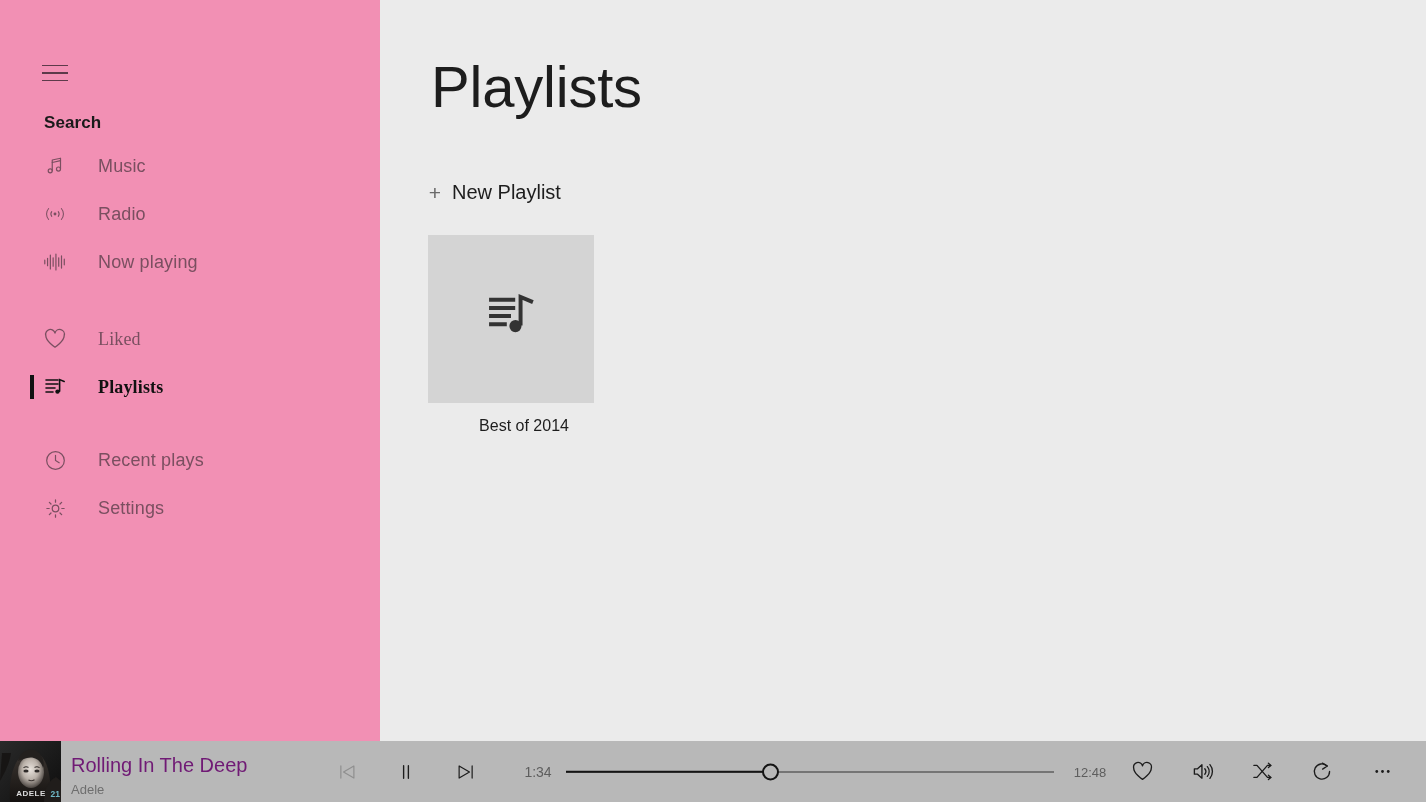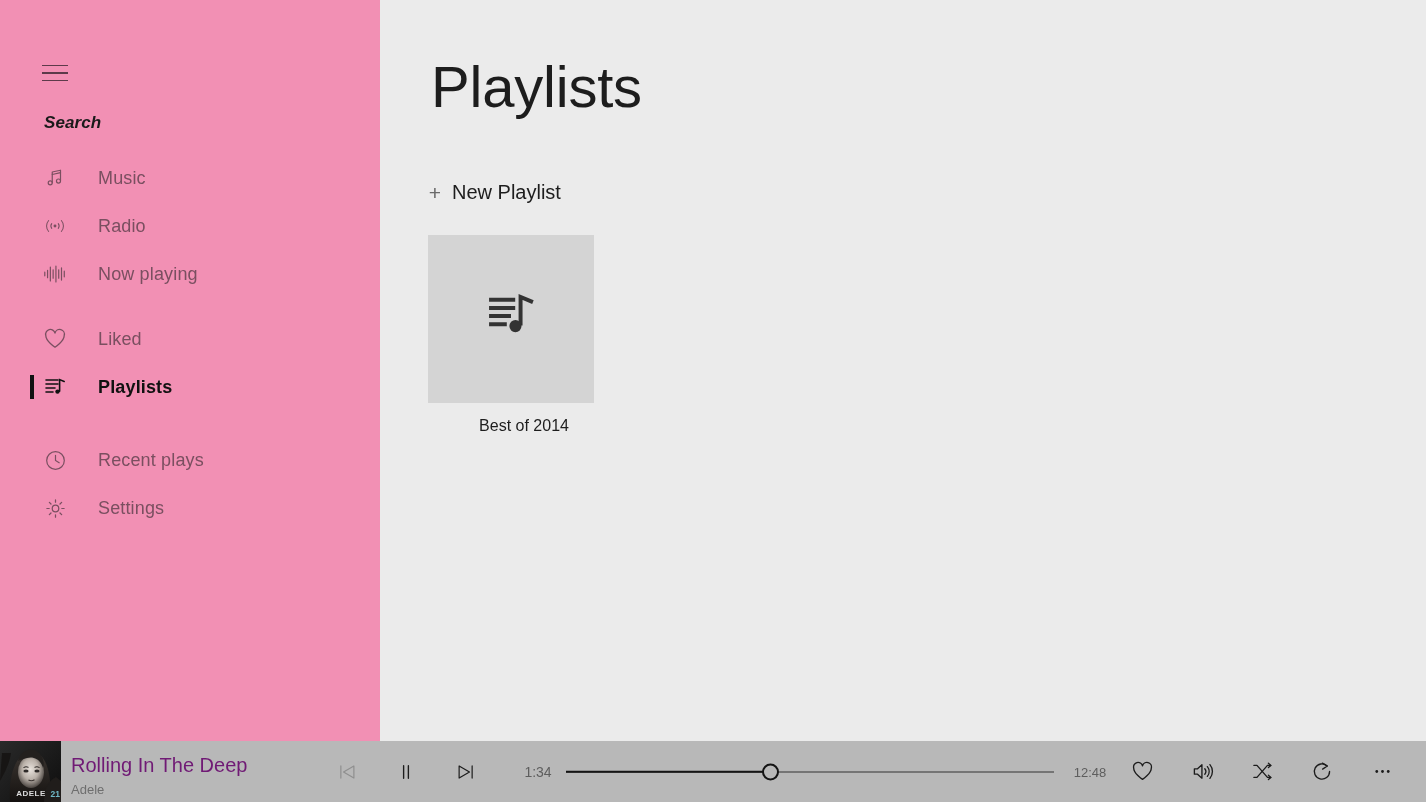--- a/index.html
+++ b/index.html
@@ -28,21 +28,20 @@
   #search-item{
     position:absolute; left:0; top:108px;
     width:380px; height:30px;
     display:flex; align-items:center;
     cursor:pointer;
   }
   #search-label{
     margin-left:44px;
     font-size:17px; font-weight:700; color:#1a1a1a;
     letter-spacing:.1px;
-    font-style:italic;
   }
 
   .nav-list{ position:absolute; left:0; width:380px; }
   .nav-item{
     position:relative;
     height:48px;
     display:flex; align-items:center;
     cursor:pointer;
   }
   .nav-icon{
@@ -59,22 +58,22 @@
   }
   .nav-item.active .nav-text{ color:#111; font-weight:600; }
   .nav-item.active .nav-icon{ color:#111; }
   .active-bar{
     position:absolute; left:30px; top:50%;
     transform:translateY(-50%);
     width:4px; height:24px; background:#111;
   }
   .nav-item:not(.active) .active-bar{ display:none; }
 
-  #nav-group-1{ top:154px; }
-  #nav-group-2{ top:315px; }
+  #nav-group-1{ top:142px; }
+  #nav-group-2{ top:315px;font-family:Liberation Serif, serif; }
   #nav-group-3{ top:436px; }
 
   
   #main{
     position:absolute; left:380px; top:0;
     width:1046px; height:741px;
     background:#ebebeb;
   }
   #page-title{
     position:absolute; left:51px; top:58px;

